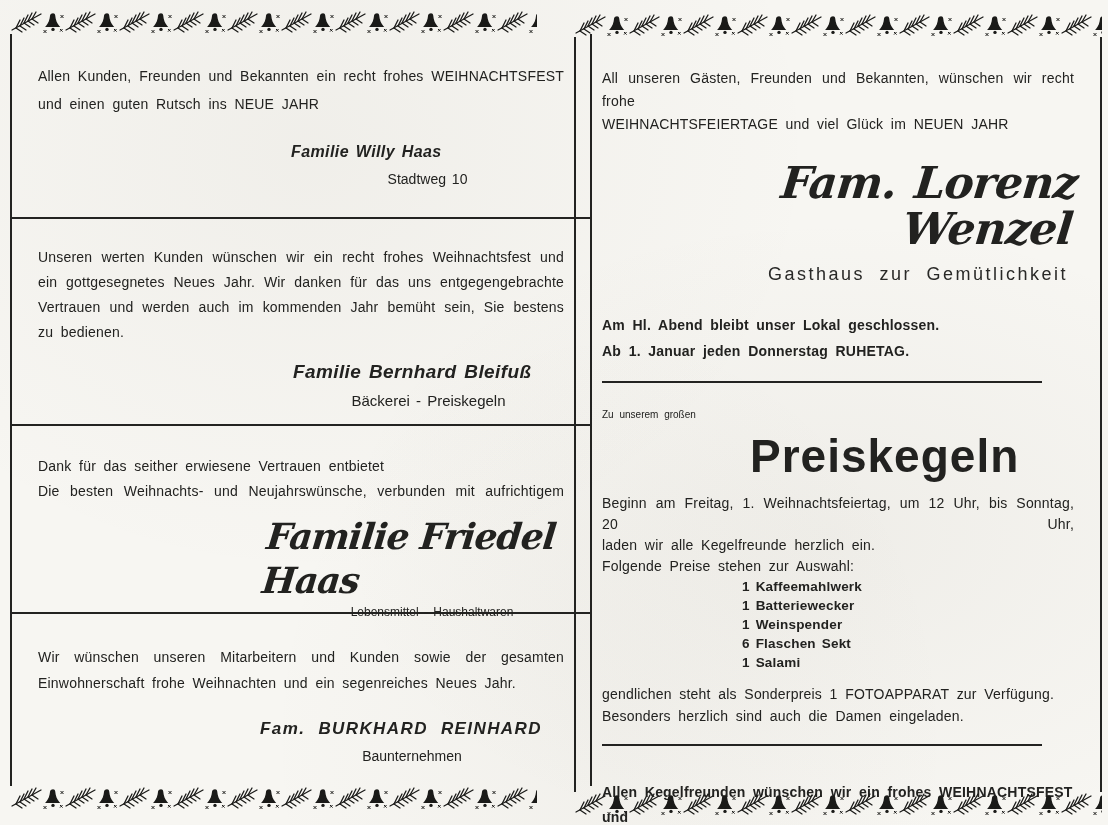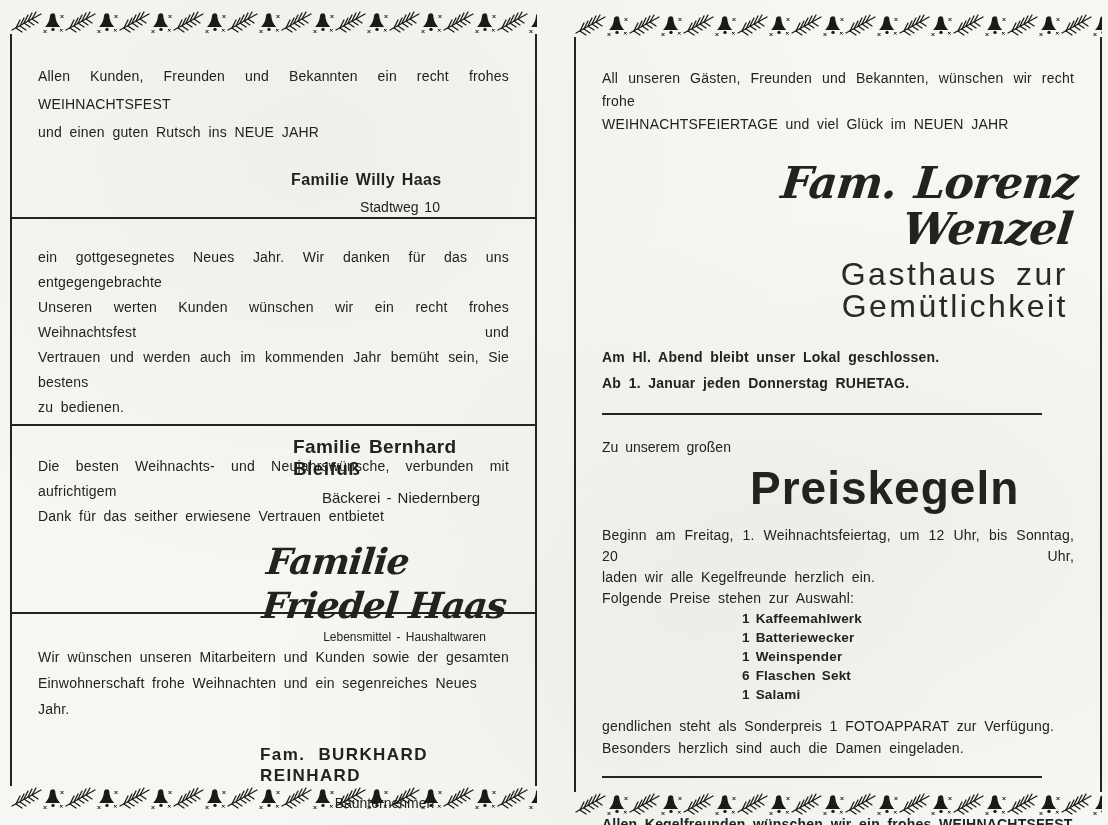--- a/index.html
+++ b/index.html
@@ -12,41 +12,41 @@
   }
   .page {
     position:absolute; inset:0;
     background:
       radial-gradient(ellipse at 28% 18%, rgba(110,100,80,0.05), transparent 45%),
       radial-gradient(ellipse at 75% 65%, rgba(110,100,80,0.06), transparent 42%),
       radial-gradient(ellipse at 55% 90%, rgba(110,100,80,0.04), transparent 40%),
       #f7f6f2;
   }
   .panel { position:absolute; }
-  .panel-left  { left:10px;  top:10px; width:527px; }
+  .panel-left  { left:10px;  top:10px; width:582px; }
   .panel-right { left:574px; top:13px; width:528px; }
   .strip { display:block; }
   .pbox { border-left:2px solid #232321; border-right:2px solid #232321; }
   .panel-left  .pbox { height:752px; }
   .panel-right .pbox { height:755px; padding:0 26px; }
 
   
   .ad { padding:0 26px; }
   .ad + .ad { border-top:2px solid #232321; }
   .ad1 { height:183px; padding-top:28px; }
   .ad2 { height:207px; padding-top:26px; }
   .ad3 { height:188px; padding-top:28px; }
   .ad4 { height:174px; padding-top:30px; }
 
   .line { font-size:14px; line-height:28px; word-spacing:3.5px; letter-spacing:0.2px; }
   .lh25 .line { line-height:25px; }
   .lh26 .line { line-height:26px; }
   .just { text-align:justify; text-align-last:justify; }
 
-  .name { font-weight:bold; font-size:16px; line-height:20px; letter-spacing:0.4px; word-spacing:2px; }
+  .name { font-weight:bold; font-size:16px; line-height:20px; letter-spacing:0.4px; word-spacing:2px;font-style:italic; }
   .sub  { font-size:14px; line-height:17px; margin-top:9px; word-spacing:2px;text-align:center; }
   .sig1 { margin-top:24px; margin-left:253px; }
   .sig2 { margin-top:16px; margin-left:255px; }
   .sig3 { margin-top:10px; }
   .sig4 { margin-top:22px; margin-left:222px; }
   .sig2 .name { font-size:19px; line-height:22px; }
   .sig2 .sub  { font-size:15px; }
   .sig4 .name { font-size:17px; line-height:21px; letter-spacing:1.4px; word-spacing:7px; }
   .script {
     font-family:"DejaVu Serif","Liberation Serif",serif;
@@ -57,29 +57,29 @@
   .sig3 .sub    { margin-left:262px; margin-top:2px; font-size:12px; }
 
   
   .greet { padding-top:30px; }
   .greet .line { line-height:23px; }
   .rscript {
     margin-top:24px; font-size:44px; line-height:46px;
     text-align:right; padding-right:4px; letter-spacing:-1px; word-spacing:4px;
   }
   .business {
-    margin-top:6px; font-size:32px; line-height:32px;
+    margin-top:6px; font-size:18px; line-height:32px;
     letter-spacing:2.5px; word-spacing:7px; text-align:right; padding-right:6px;
     color:#292927;
   }
   .notice { margin-top:22px; }
   .notice .line { font-weight:bold; line-height:26px; }
   .rule  { margin-top:17px; width:440px; height:2px; background:#232321; }
   .rule2 { margin-top:17px; }
-  .intro { margin-top:23px; font-size:14px; line-height:18px; word-spacing:3px; }
+  .intro { margin-top:23px; font-size:10px; line-height:18px; word-spacing:3px; }
   .title { margin-top:4px; font-size:46px; line-height:56px; font-weight:bold; letter-spacing:1px; margin-left:148px; }
   .details { margin-top:9px; }
   .details .line { line-height:21px; }
   .prizes { margin-left:140px; }
   .prizes .line { font-weight:bold; font-size:13.5px; line-height:19px; word-spacing:2px; }
   .youth { margin-top:11px; }
   .youth .line { line-height:22px; }
   .closing { margin-top:34px; }
   .closing .line { font-weight:bold; line-height:25px; }
 </style>
@@ -125,33 +125,33 @@
       <section class="ad ad1">
         <p class="line just">Allen Kunden, Freunden und Bekannten ein recht frohes WEIHNACHTSFEST</p>
         <p class="line">und einen guten Rutsch ins NEUE JAHR</p>
         <div class="sig1">
           <div class="name">Familie Willy Haas</div>
           <div class="sub">Stadtweg 10</div>
         </div>
       </section>
 
       <section class="ad ad2 lh25">
+        <p class="line just">Unseren werten Kunden wünschen wir ein recht frohes Weihnachtsfest und</p>
         <p class="line just">ein gottgesegnetes Neues Jahr. Wir danken für das uns entgegengebrachte</p>
-        <p class="line just">Unseren werten Kunden wünschen wir ein recht frohes Weihnachtsfest und</p>
         <p class="line just">Vertrauen und werden auch im kommenden Jahr bemüht sein, Sie bestens</p>
         <p class="line">zu bedienen.</p>
         <div class="sig2">
           <div class="name">Familie Bernhard Bleifuß</div>
-          <div class="sub">Bäckerei - Niedernberg</div>
+          <div class="sub">Bäckerei - Preiskegeln</div>
         </div>
       </section>
 
       <section class="ad ad3 lh25">
+        <p class="line">Dank für das seither erwiesene Vertrauen entbietet</p>
         <p class="line just">Die besten Weihnachts- und Neujahrswünsche, verbunden mit aufrichtigem</p>
-        <p class="line">Dank für das seither erwiesene Vertrauen entbietet</p>
         <div class="sig3">
           <div class="script">Familie Friedel Haas</div>
           <div class="sub">Lebensmittel - Haushaltwaren</div>
         </div>
       </section>
 
       <section class="ad ad4 lh26">
         <p class="line just">Wir wünschen unseren Mitarbeitern und Kunden sowie der gesamten</p>
         <p class="line">Einwohnerschaft frohe Weihnachten und ein segenreiches Neues Jahr.</p>
         <div class="sig4">

